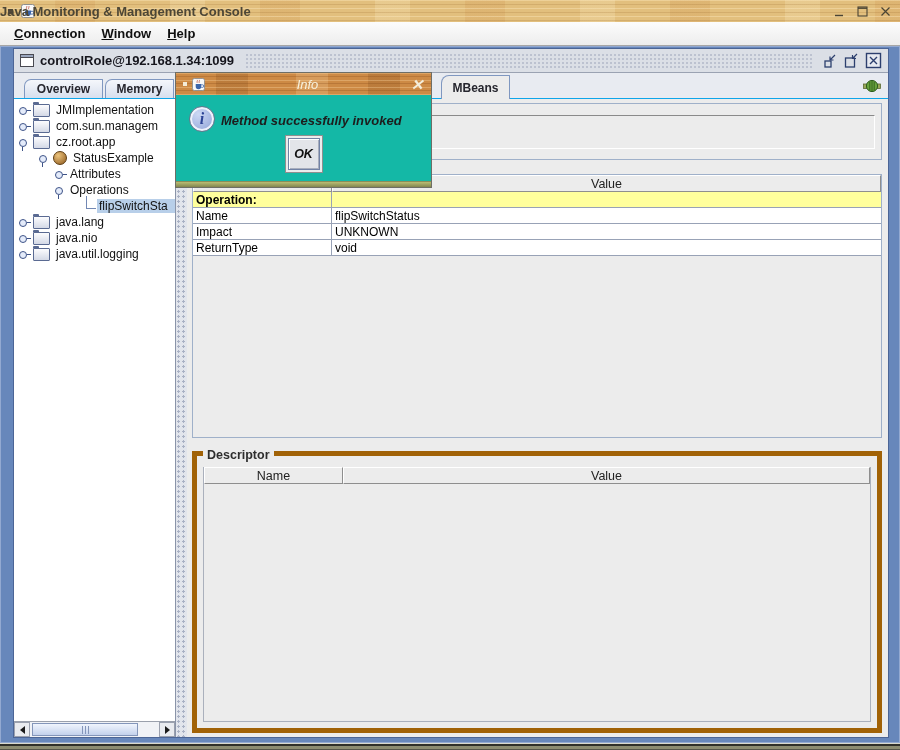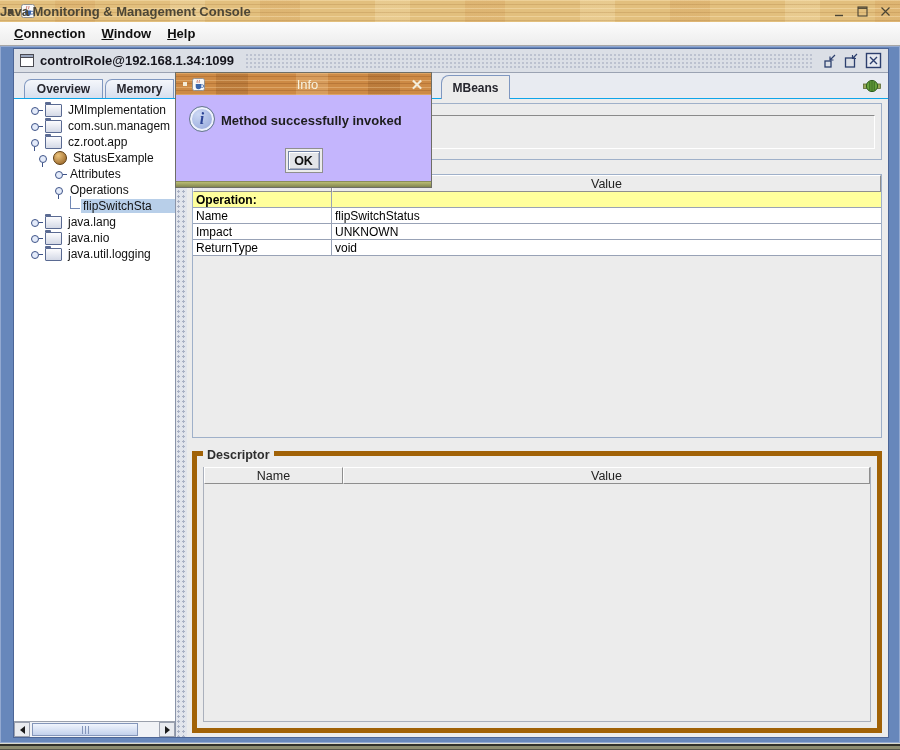--- a/index.html
+++ b/index.html
@@ -52,21 +52,21 @@
   .tab.selected{height:24px;background:#ececec;margin-bottom:-1px;z-index:2;border-radius:8px 1px 0 0;}
   .tabspacer{width:265px;flex:none;}
   .connwrap{margin-left:auto;margin-right:7px;align-self:center;display:flex;}
 
   
   .content{flex:1;display:flex;min-height:0;}
   .treepane{width:161px;flex:none;background:#ffffff;display:flex;flex-direction:column;
     border-right:1px solid #8a94a8;}
   .treeitems{flex:1;overflow:hidden;padding-top:3px;}
   .titem{height:16px;display:flex;align-items:center;font-size:12px;color:#111;white-space:nowrap;}
-  .L0{padding-left:16px;} .L1{padding-left:24px;} .L2{padding-left:40px;} .L3{padding-left:56px;}
+  .L0{padding-left:4px;} .L1{padding-left:24px;} .L2{padding-left:40px;} .L3{padding-left:72px;}
   .handle{width:13px;height:13px;position:relative;flex:none;margin-right:1px;}
   .handle::before{content:"";position:absolute;left:1px;top:3px;width:6px;height:6px;
     border:1px solid #3f5488;border-radius:50%;background:#e4ebfa;}
   .handle.col::after{content:"";position:absolute;left:9px;top:6px;width:4px;height:1px;background:#3f5488;}
   .handle.exp::after{content:"";position:absolute;left:4px;top:11px;width:1px;height:4px;background:#3f5488;}
   .ficon{width:15px;height:11px;flex:none;margin:1px 4px 0 1px;position:relative;
     background:linear-gradient(#fcfcfe,#d4d9e6);border:1px solid #5a6a92;border-radius:0 1px 1px 1px;}
   .ficon::before{content:"";position:absolute;left:-1px;top:-3px;width:6px;height:2px;
     background:#5a6a92;border-radius:1px 1px 0 0;}
   .bean{width:12px;height:12px;flex:none;margin:0 4px 0 1px;border-radius:50%;
@@ -116,41 +116,41 @@
 
   .descbox{flex:1;border:5px solid #a16207;margin-top:13px;position:relative;
     display:flex;flex-direction:column;min-height:0;}
   .desclabel{position:absolute;top:-8px;left:6px;background:#ececec;padding:0 4px;
     font-weight:bold;font-size:12.5px;color:#2e2e2e;}
   .desctable{flex:1;margin:11px 6px 6px;display:flex;flex-direction:column;
     border:1px solid #aab0bc;border-top:none;background:#ececec;min-height:0;}
 
   
   .dialog{position:absolute;left:176px;top:73px;width:255px;height:114px;z-index:10;
-    display:flex;flex-direction:column;background:#c4b5fd;box-shadow:0 0 0 1px #6e6e66;}
+    display:flex;flex-direction:column;background:#14b8a6;box-shadow:0 0 0 1px #6e6e66;font-style:italic;}
   .dtitle{height:22px;flex:none;display:flex;align-items:center;padding:0 7px;gap:5px;
     background-color:#cd8a45;
     background-image:
       repeating-linear-gradient(to bottom, rgba(255,222,172,.32) 0 1px, transparent 1px 3px, rgba(120,60,15,.24) 3px 4px, transparent 4px 7px),
       repeating-linear-gradient(to right, transparent 0 40px, rgba(95,48,10,.16) 40px 72px, transparent 72px 120px, rgba(255,228,182,.2) 120px 152px);}
   .ddot{width:4px;height:4px;background:#f4ecd8;flex:none;}
   .dlabel{flex:1;text-align:center;color:#f7f2de;font-size:13px;}
   .dclose{color:#f4eedb;font-size:15px;line-height:1;font-weight:bold;width:14px;text-align:center;}
   .dbody{flex:1;position:relative;}
   .iicon{position:absolute;left:13px;top:11px;width:26px;height:26px;border-radius:50%;
     background:radial-gradient(circle at 35% 30%,#ccd8f4,#8ca0d6);
     border:1px solid #67798c;box-shadow:inset 0 0 0 2px #eef2fc;box-sizing:border-box;
     display:flex;align-items:center;justify-content:center;
     font-family:"Liberation Serif",serif;font-weight:bold;font-style:italic;
     color:#2c4496;font-size:16px;}
   .iicon::after{content:"i";}
   .dmsg{position:absolute;left:45px;top:18px;font-weight:bold;font-size:13px;color:#1d1d1d;}
   .okwrap{position:absolute;left:50%;transform:translateX(-50%);bottom:8px;
     border:1px solid #8f8f8f;padding:2px;background:#ececec;}
-  .okbtn{min-width:32px;height:19px;padding:0 5px;background:#e3e5e9;border:1px solid #7283a6;
+  .okbtn{min-width:32px;height:32px;padding:0 5px;background:#e3e5e9;border:1px solid #7283a6;
     box-shadow:inset 1px 1px 0 #ffffff,inset -1px -1px 0 #a8aebd;box-sizing:border-box;
     display:flex;align-items:center;justify-content:center;font-weight:bold;font-size:12.5px;color:#111;}
   .dstrip{height:5px;flex:none;background:linear-gradient(#babd73,#83864f);border-top:1px solid #8a8d58;}
 
   svg{display:block;}
 </style>
 </head>
 <body>
 
 <div id="app">

